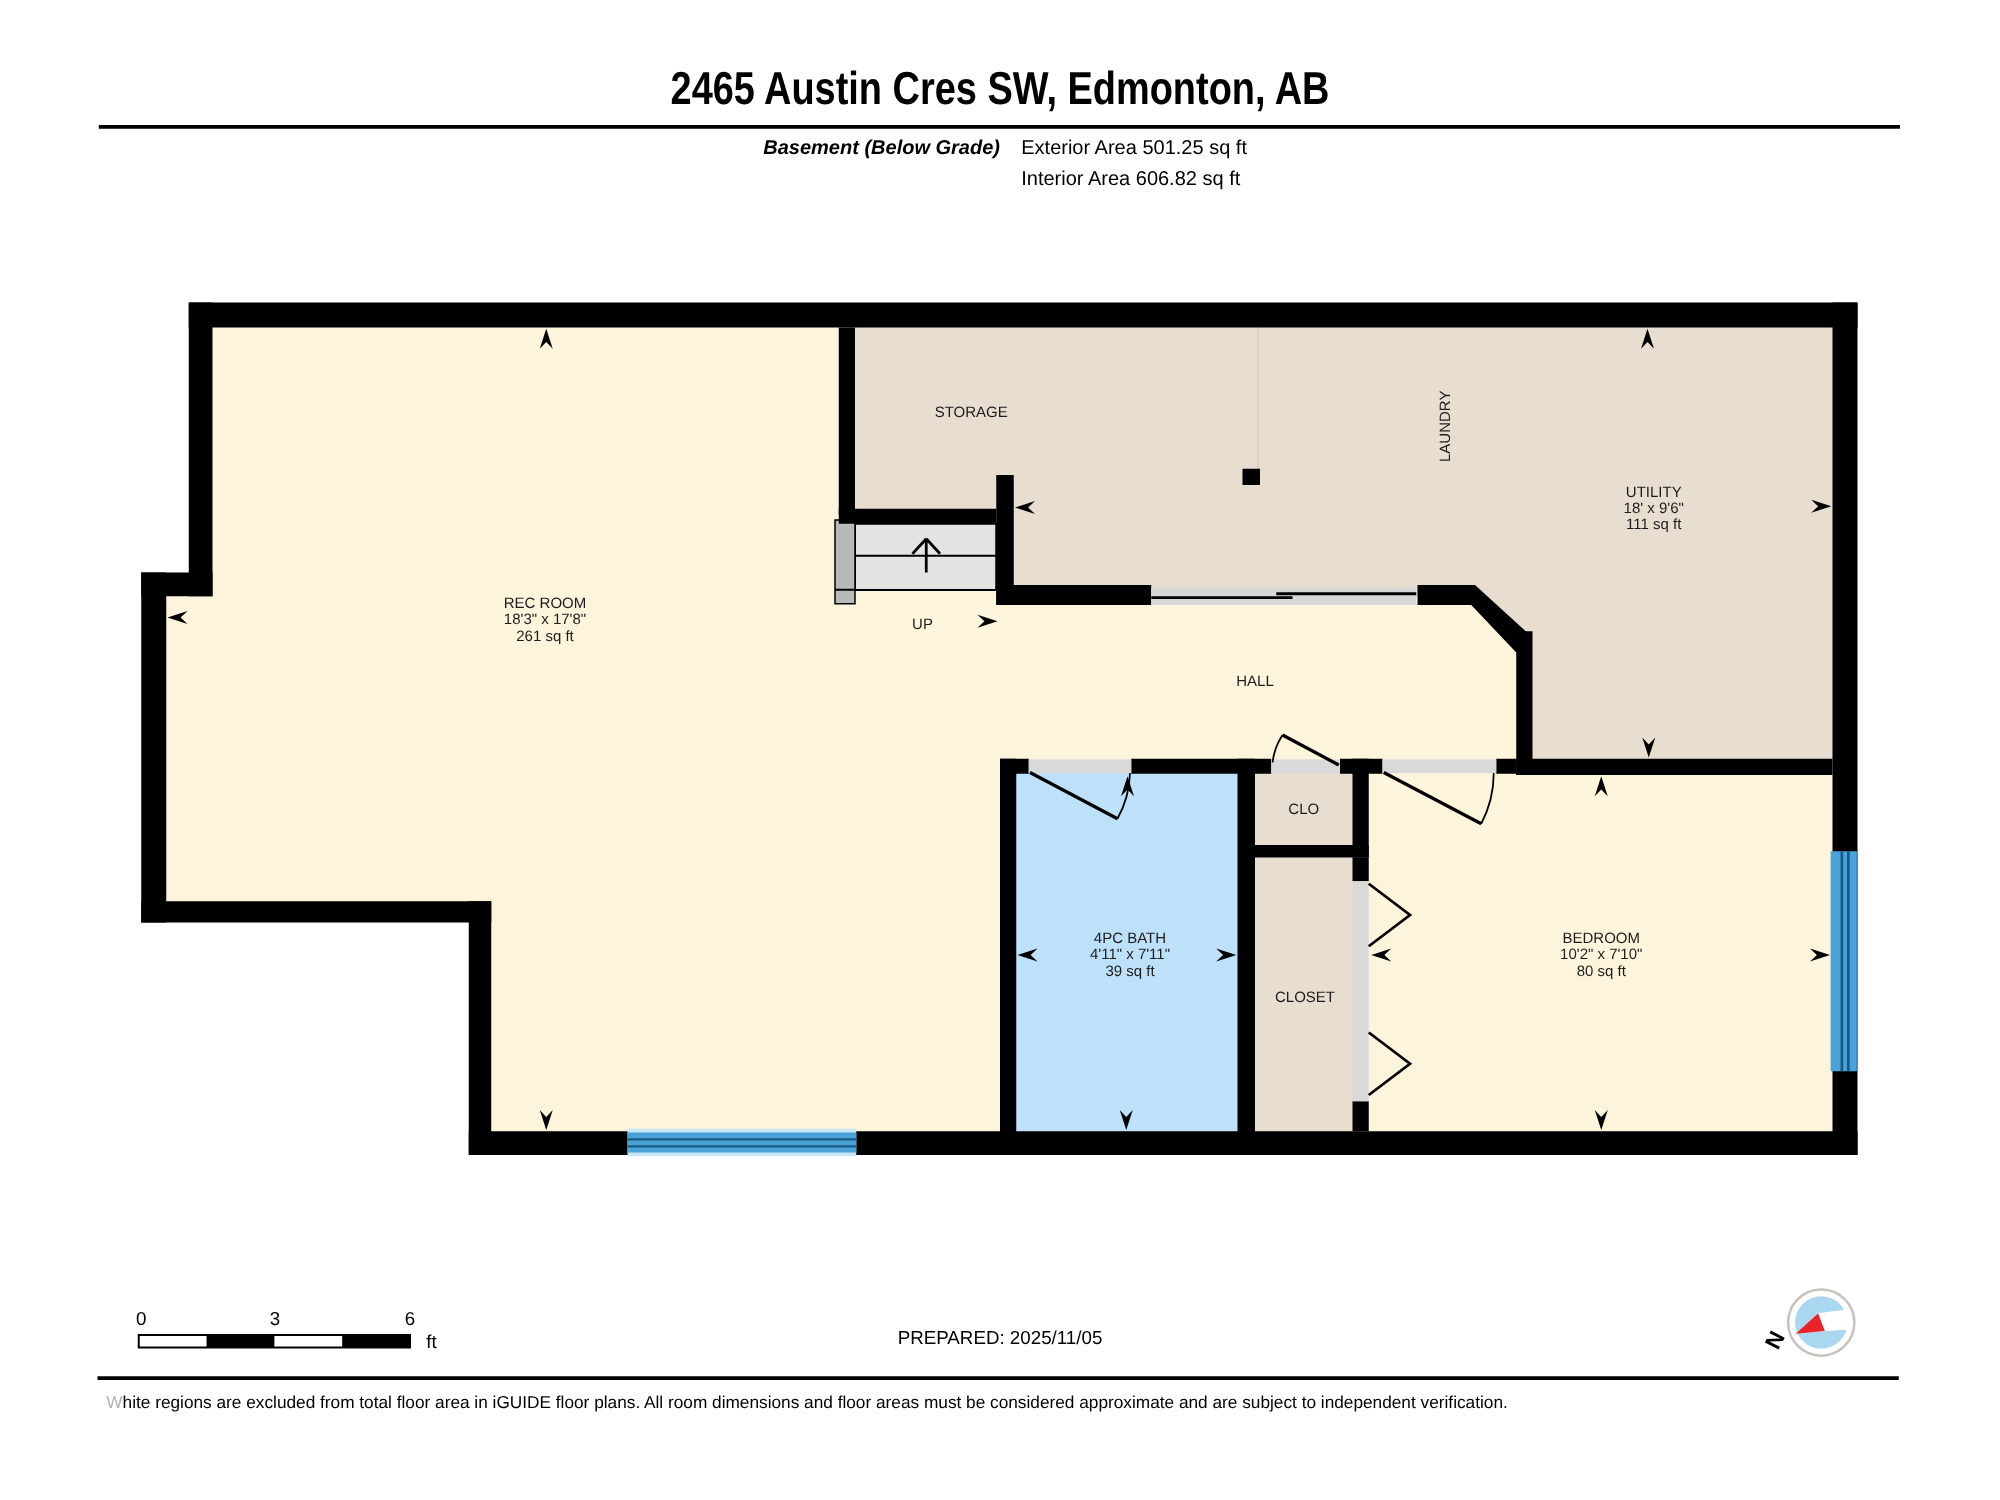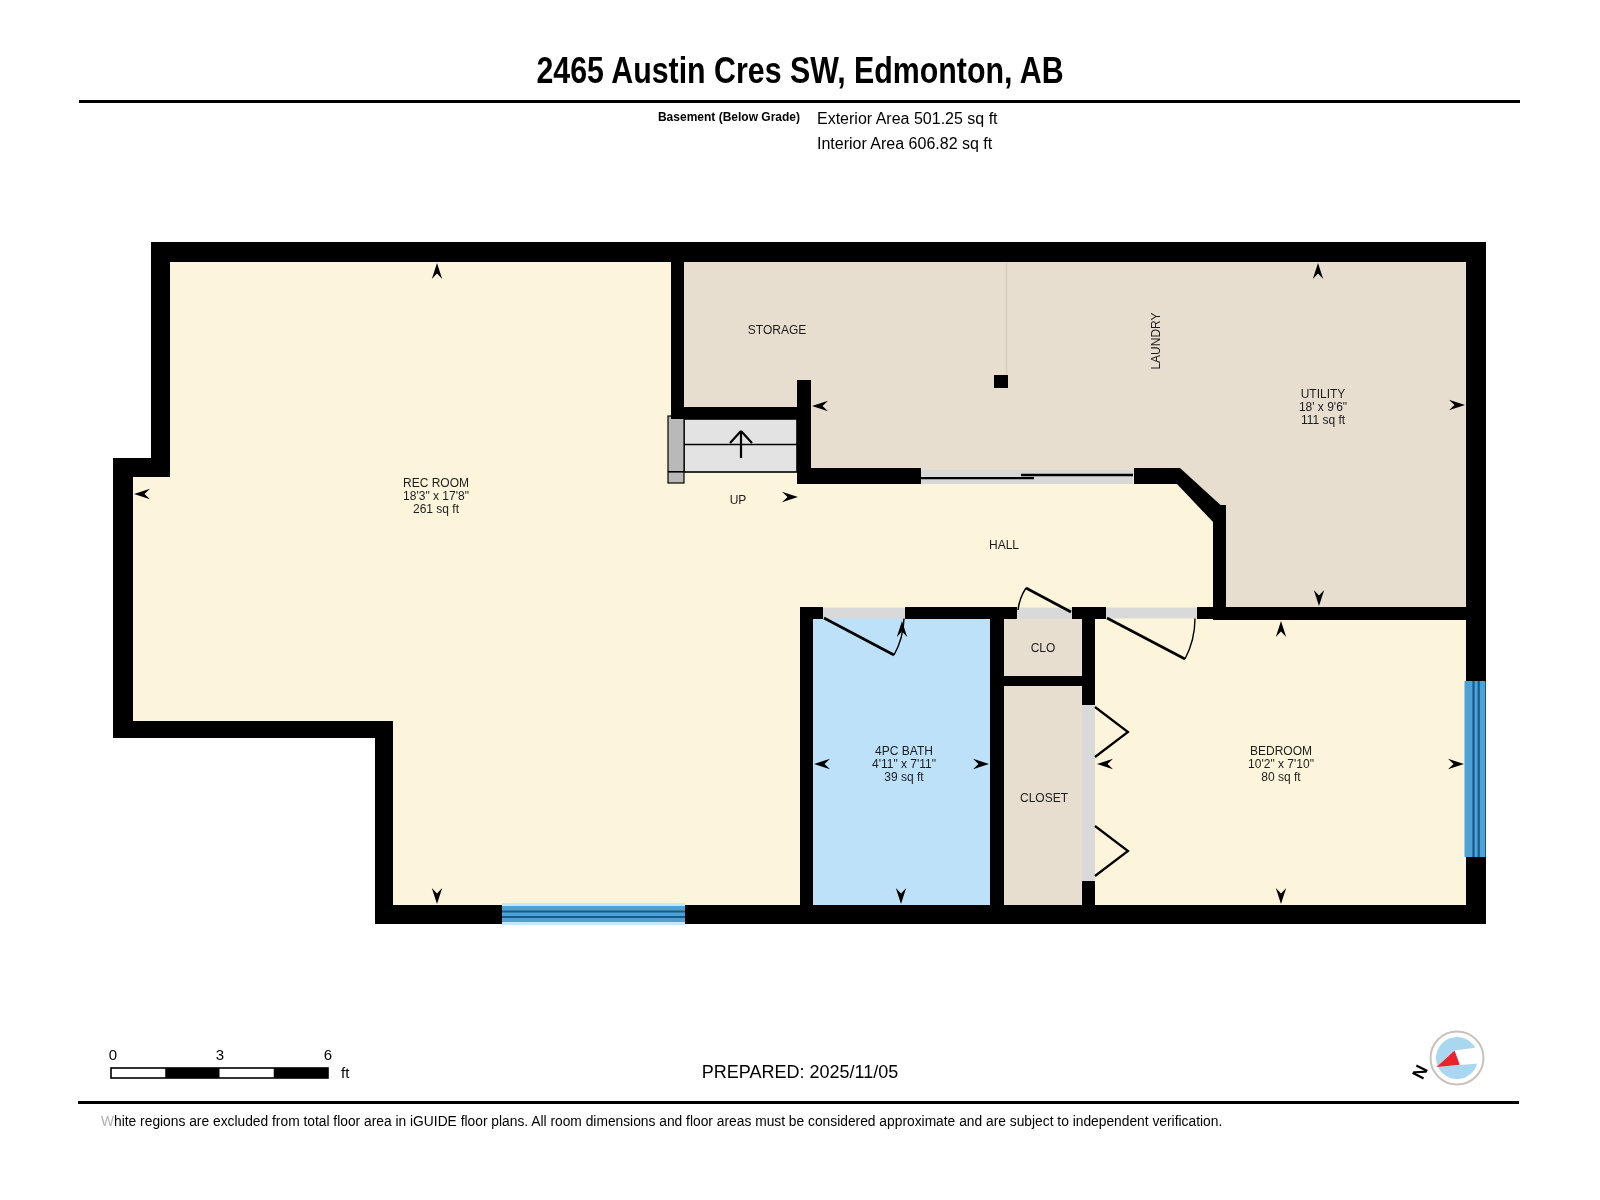--- a/index.html
+++ b/index.html
@@ -1,25 +1,25 @@
 <!DOCTYPE html>
 <html><head>
 <meta charset="utf-8">
 <style>
   html,body{margin:0;padding:0;background:#fff;}
   #page{position:relative;width:1600px;height:1200px;background:#fff;overflow:hidden;
         font-family:"Liberation Sans", sans-serif;padding-left:12px;}
   .abs{position:absolute;}
   #title{left:0;top:50px;width:1600px;text-align:center;font-size:37px;font-weight:bold;color:#000;transform:scaleX(0.82);transform-origin:50% 50%;white-space:nowrap;}
   .rule{left:79px;width:1441px;height:3px;background:#000;}
-  #blabel{left:0;top:110px;width:800px;text-align:right;font-size:12px;font-weight:bold;color:#000;}
+  #blabel{left:0;top:110px;width:800px;text-align:right;font-size:16px;font-weight:bold;color:#000;font-style:italic;}
   #ext{left:817px;top:110px;font-size:16px;color:#000;}
   #int{left:817px;top:135px;font-size:16px;color:#000000;}
-  #prepared{left:0;top:1062px;width:1600px;text-align:center;font-size:18px;color:#000;}
-  #disc{left:85px;top:1114px;font-size:13.8px;color:#000;margin-left:16px;}
+  #prepared{left:0;top:1062px;width:1600px;text-align:center;font-size:15px;color:#000;}
+  #disc{left:85px;top:1114px;font-size:13.8px;color:#000;}
   #disc .w{color:#b0b0b0;}
 </style>
 </head>
 <body>
 <div id="page">
   <div class="abs" id="title">2465 Austin Cres SW, Edmonton, AB</div>
   <div class="abs rule" style="top:100px;"></div>
   <div class="abs" id="blabel">Basement (Below Grade)</div>
   <div class="abs" id="ext">Exterior Area 501.25 sq ft</div>
   <div class="abs" id="int">Interior Area 606.82 sq ft</div>

